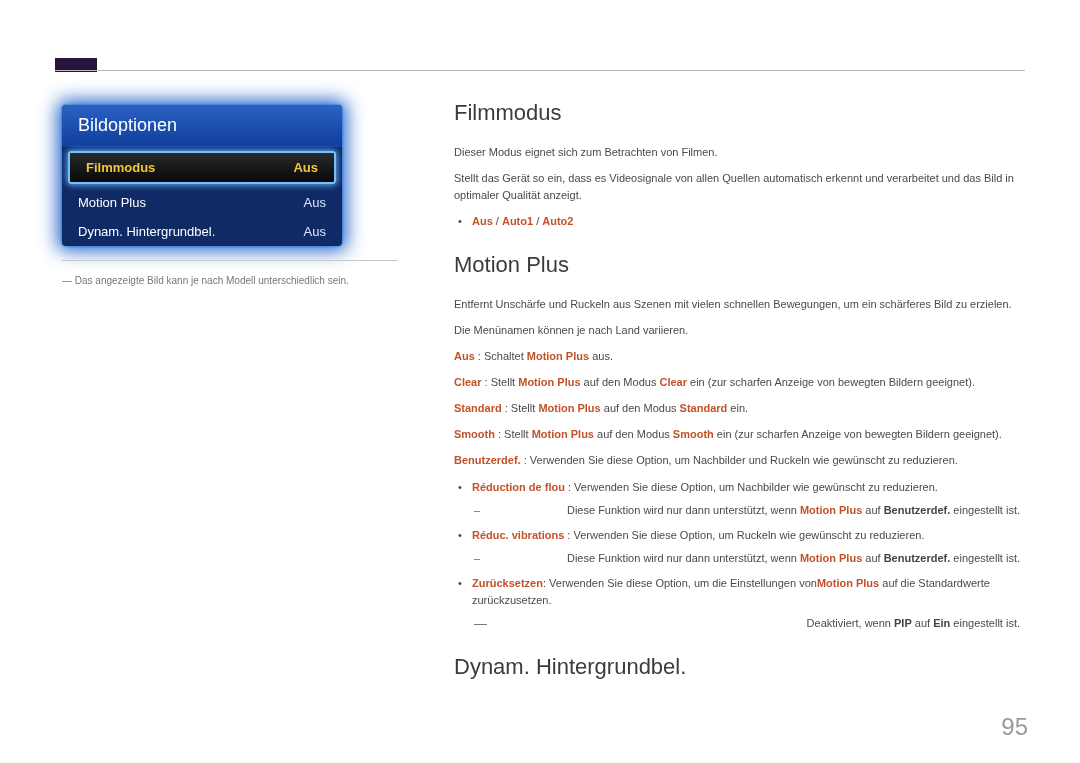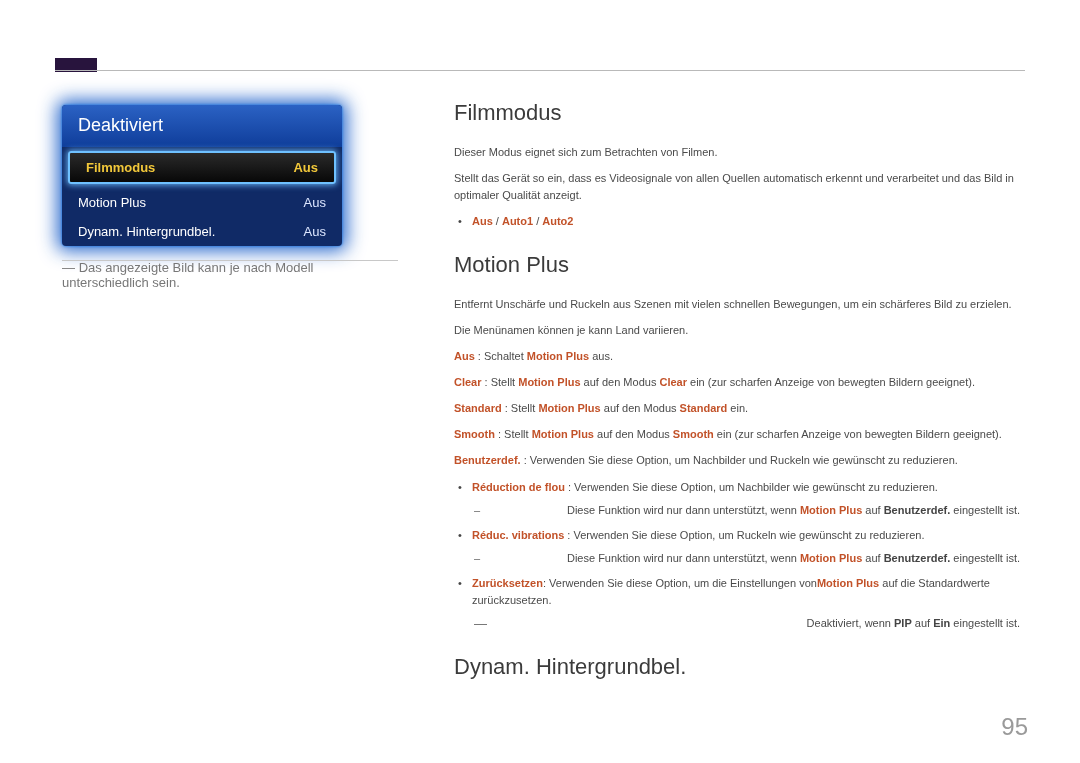--- a/index.html
+++ b/index.html
@@ -31,21 +31,21 @@
   }
   .panel-row.sel{
     margin:4px 6px;background:linear-gradient(#2a2a2a,#080808);
     border:2px solid #6fc1ff;box-shadow:0 0 6px 1px rgba(110,190,255,.9);
   }
   .panel-row .lbl{color:#fff;}
   .panel-row .val{color:#dce6ff;}
   .panel-row.sel .lbl,.panel-row.sel .val{color:#f2c83a;font-weight:600;}
   
   .side-rule{position:absolute;top:260px;left:62px;width:336px;border-top:1px solid #c8c8c8;}
-  .side-note{position:absolute;top:260px;left:62px;width:340px;font-size:13px;color:#777;}
+  .side-note{position:absolute;top:275px;left:62px;width:340px;font-size:10px;color:#777;}
   .side-note:before{content:"― ";}
   
   
   .main{position:absolute;top:100px;left:454px;right:60px;}
   .main h1{font-size:22px;font-weight:400;color:#3b3b3b;margin-bottom:18px;}
   .main h1.mt{margin-top:22px;}
   .main p{font-size:11px;line-height:1.55;margin-bottom:9px;}
   .main ul{list-style:none;padding:0;}
   .main ul.lvl1>li{position:relative;padding-left:18px;font-size:11px;line-height:1.55;margin-bottom:8px;}
   .main ul.lvl1>li:before{content:"•";position:absolute;left:4px;color:#444;}
@@ -61,21 +61,21 @@
   
   .pgnum{position:absolute;bottom:22px;right:52px;font-size:24px;color:#9a9a9a;font-weight:300;}
 </style>
 </head>
 <body>
 
 <div class="top-accent"></div>
 <div class="top-rule"></div>
 
 <div class="panel">
-  <div class="panel-header">Deaktiviert</div>
+  <div class="panel-header">Bildoptionen</div>
   <div class="panel-row sel">
     <span class="lbl">Filmmodus</span>
     <span class="val">Aus</span>
   </div>
   <div class="panel-row">
     <span class="lbl">Motion Plus</span>
     <span class="val">Aus</span>
   </div>
   <div class="panel-row">
     <span class="lbl">Dynam. Hintergrundbel.</span>
@@ -94,21 +94,21 @@
   <ul class="lvl1">
     <li>
       <span class="ac">Aus</span> /
       <span class="ac">Auto1</span> /
       <span class="ac">Auto2</span>
     </li>
   </ul>
 
   <h1 class="mt">Motion Plus</h1>
   <p>Entfernt Unschärfe und Ruckeln aus Szenen mit vielen schnellen Bewegungen, um ein schärferes Bild zu erzielen.</p>
-  <p>Die Menünamen können je kann Land variieren.</p>
+  <p>Die Menünamen können je nach Land variieren.</p>
   <p><span class="ac">Aus</span><span> : Schaltet </span><span class="ac">Motion Plus</span><span> aus.</span></p>
   <p><span class="ac">Clear</span><span> : Stellt </span><span class="ac">Motion Plus</span><span> auf den Modus </span><span class="ac">Clear</span><span> ein (zur scharfen Anzeige von bewegten Bildern geeignet).</span></p>
   <p><span class="ac">Standard</span><span> : Stellt </span><span class="ac">Motion Plus</span><span> auf den Modus </span><span class="ac">Standard</span><span> ein.</span></p>
   <p><span class="ac">Smooth</span><span> : Stellt </span><span class="ac">Motion Plus</span><span> auf den Modus </span><span class="ac">Smooth</span><span> ein (zur scharfen Anzeige von bewegten Bildern geeignet).</span></p>
   <p><span class="ac">Benutzerdef.</span><span> : Verwenden Sie diese Option, um Nachbilder und Ruckeln wie gewünscht zu reduzieren.</span></p>
 
   <ul class="lvl1">
     <li>
       <span class="ac">Réduction de flou</span><span> : Verwenden Sie diese Option, um Nachbilder wie gewünscht zu reduzieren.</span>
       <ul class="lvl2">

